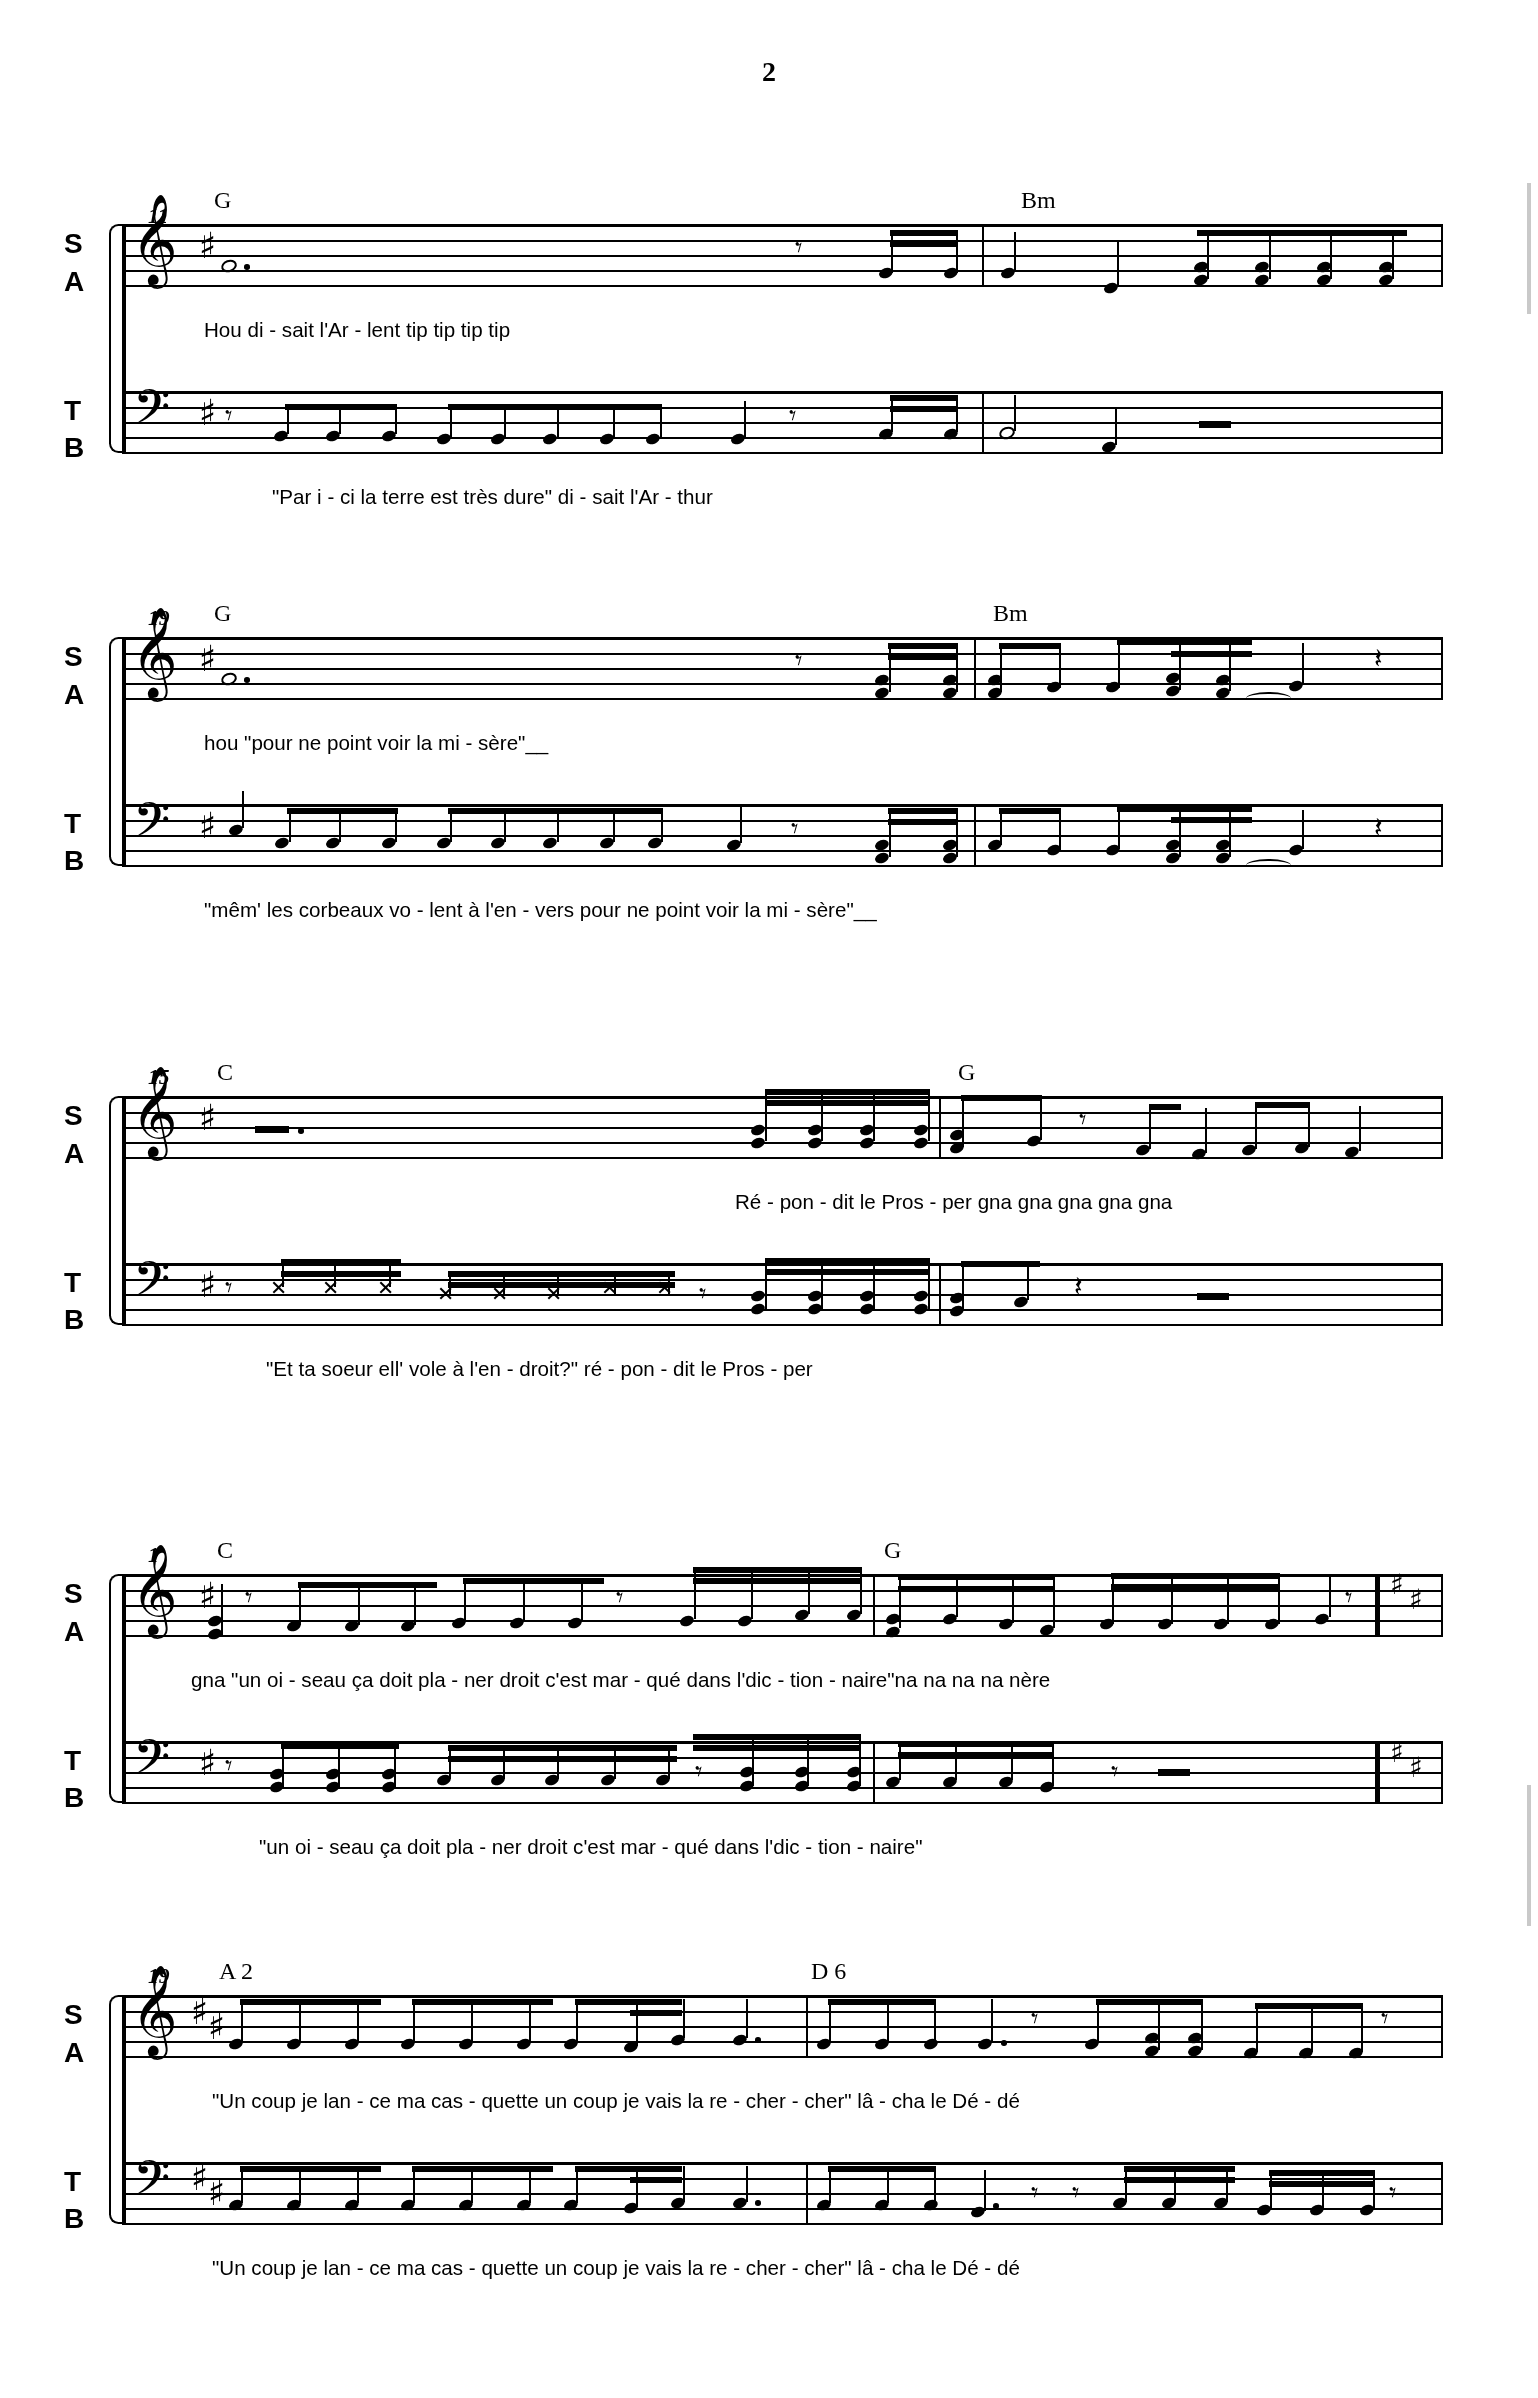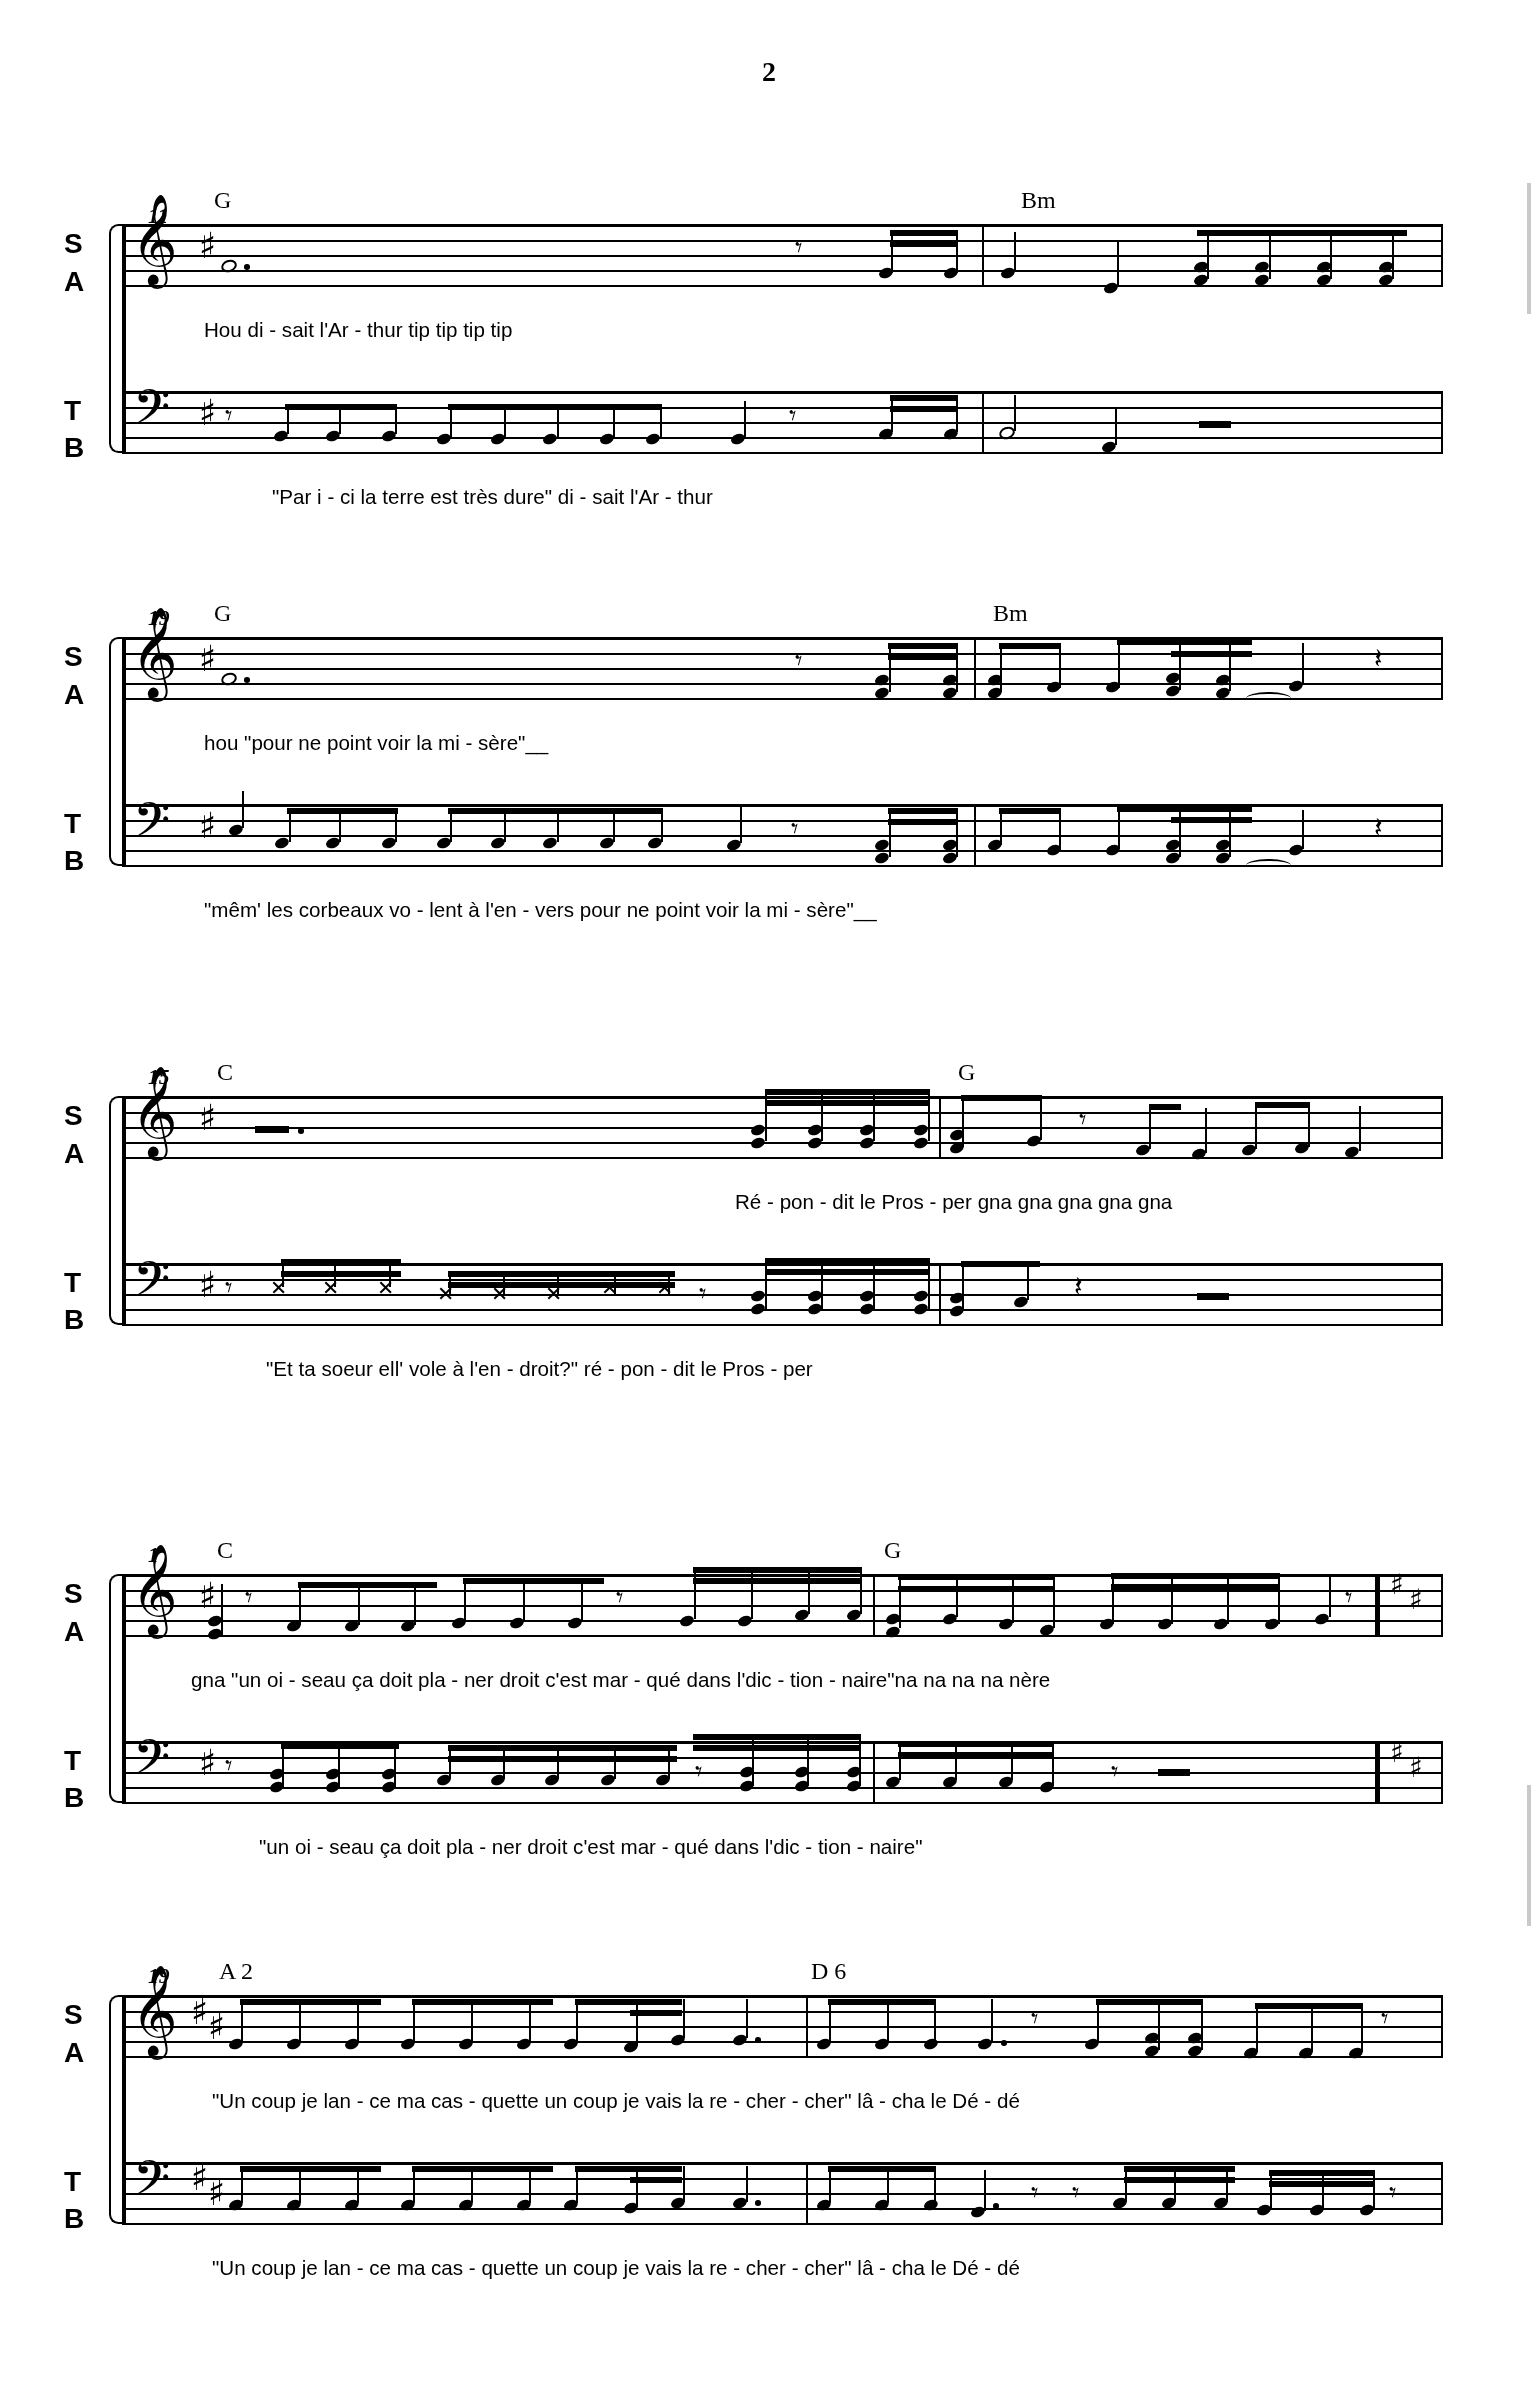--- a/index.html
+++ b/index.html
@@ -295,21 +295,21 @@
       <div class="nh" style="left:879px;top:242px;"></div>
       <div class="stem" style="left:891px;top:208px;height:37px;"></div>
       <div class="nh" style="left:944px;top:242px;"></div>
       <div class="stem" style="left:956px;top:208px;height:37px;"></div>
       <div class="nh open" style="left:999px;top:240px;"></div>
       <div class="stem" style="left:1014px;top:208px;height:36px;"></div>
       <div class="nh" style="left:1102px;top:255px;"></div>
       <div class="stem" style="left:1115px;top:221px;height:37px;"></div>
       <div class="restbar" style="left:1199px;top:234px;width:32px;"></div>
 
-      <div class="lyric" style="left:204px;top:131px;">Hou                    di - sait  l'Ar  -  thur    tip   tip   tip   tip</div>
+      <div class="lyric" style="left:204px;top:131px;">Hou                    di - sait  l'Ar  -  lent    tip   tip   tip   tip</div>
       <div class="lyric" style="left:272px;top:298px;">"Par  i - ci     la terre est très  dure"     di - sait   l'Ar - thur</div>
     </div>
   </div>
 
   <div class="system" style="top:600px;height:347px;">
     <div class="sys-inner">
       <div class="meas-num" style="left:148px;top:5.6px;">19</div>
       <div class="chord" style="left:214px;top:0px;">G</div>
       <div class="chord" style="left:993px;top:0px;">Bm</div>
 

